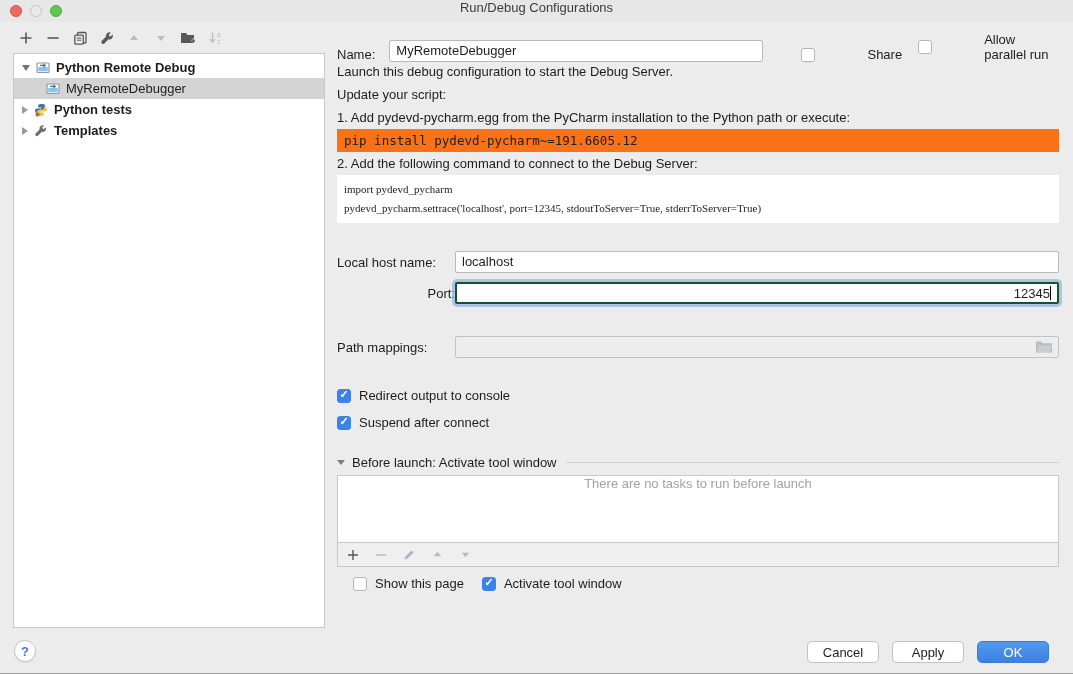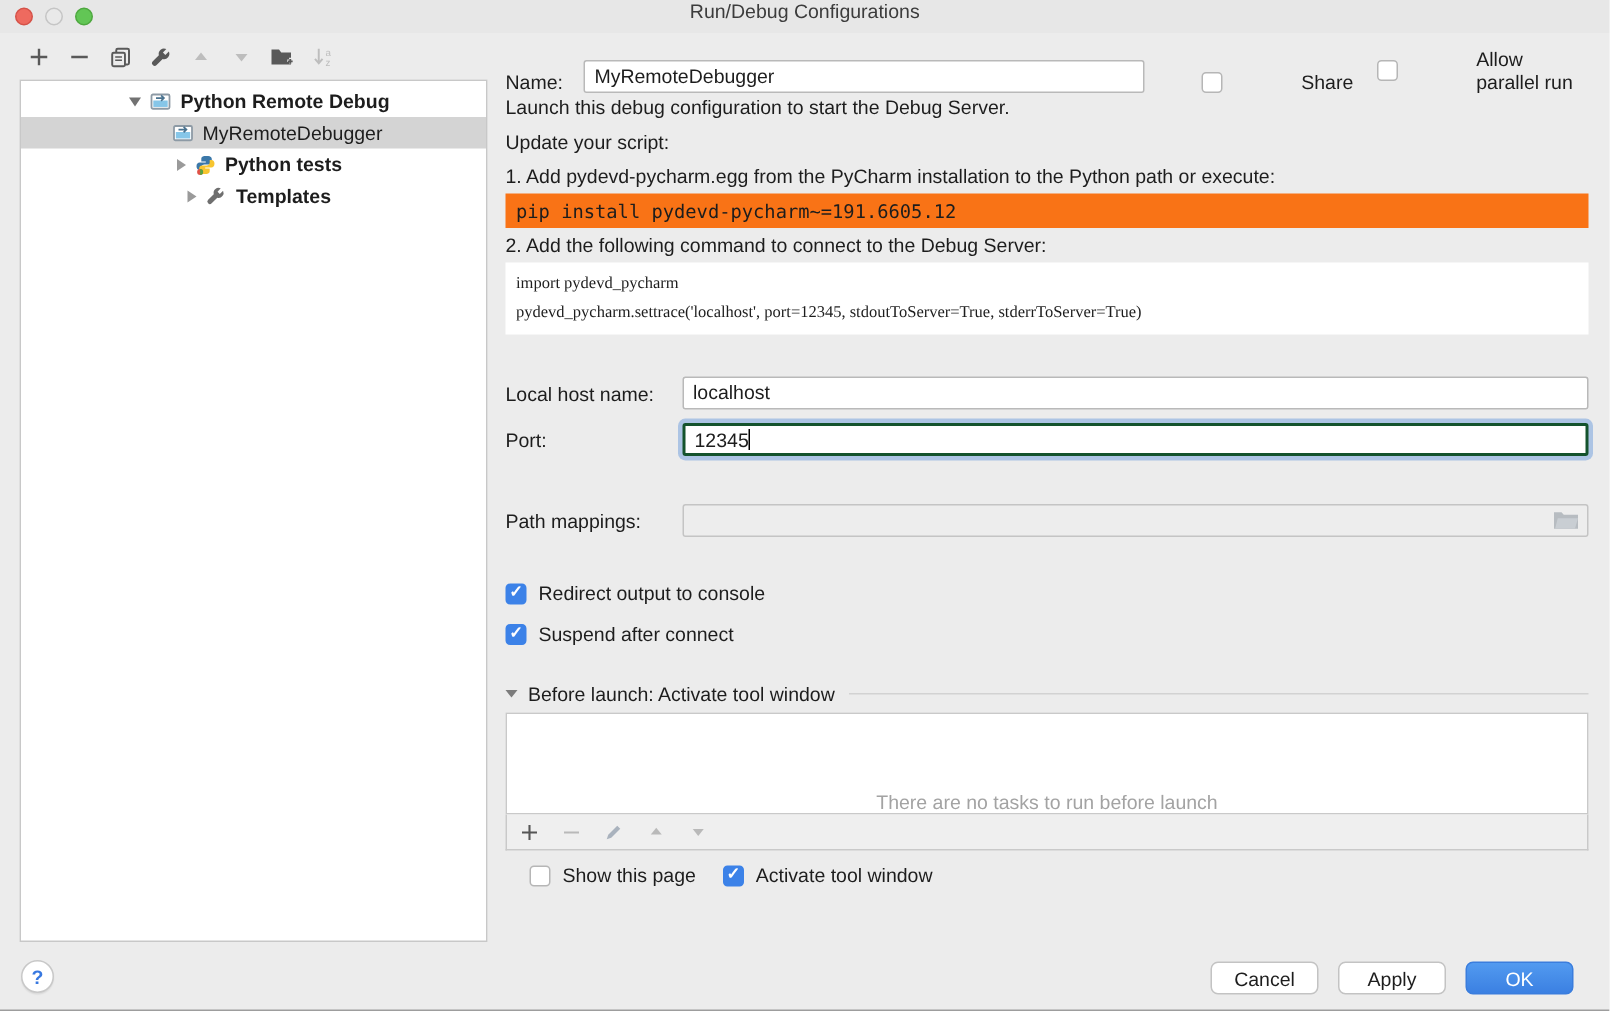--- a/index.html
+++ b/index.html
@@ -20,21 +20,21 @@
 
   
   .tree-toolbar { position:absolute; left:18px; top:30px; display:flex; align-items:center; gap:11px; }
   .tbtn { width:16px; height:16px; display:flex; align-items:center; justify-content:center; color:#595959; }
   .tbtn.disabled { color:#bdbdbd; }
   .tbtn svg { display:block; }
 
   
   .tree-panel { position:absolute; left:13px; top:53px; width:312px; height:575px;
                 background:#fff; border:1px solid #c8c8c8; overflow:hidden; }
-  .trow { height:21px; display:flex; align-items:center; white-space:nowrap;justify-content:center; }
+  .trow { height:21px; display:flex; align-items:center; white-space:nowrap; }
   .trow .lbl { font-weight:bold; margin-left:5px; }
   .trow.child .lbl { font-weight:normal; }
   .trow.selected { background:#d4d4d4; }
   .chev { width:9px; height:9px; display:inline-block; margin-left:8px; flex:none; }
   .chev.down { width:0; height:0; border-left:4.5px solid transparent; border-right:4.5px solid transparent; border-top:6px solid #727272; }
   .chev.right { width:0; height:0; border-top:4.5px solid transparent; border-bottom:4.5px solid transparent; border-left:6px solid #9a9a9a; }
   .ticon { width:15px; height:14px; margin-left:6px; flex:none; display:flex; align-items:center; }
   .indent { width:26px; flex:none; }
 
   
@@ -52,21 +52,21 @@
   .name-row .cbwrap { margin-left:38px;gap:44px; }
   .name-row .cbwrap + .cbwrap { margin-left:16px; }
 
   .desc { position:absolute; top:60px; left:0; right:0; line-height:23px; }
   .codeline { background:#f97316; font-family:"DejaVu Sans Mono", monospace; font-size:12.5px;
               line-height:19px; padding:2px 7px; margin:0; white-space:nowrap; overflow:hidden; }
   .codeblock { background:#fff; font-family:Liberation Serif, serif; font-size:11px;
                line-height:19px; padding:5px 7px; white-space:nowrap; overflow:hidden; }
 
   .host-row { top:251px; }
-  .port-row { top:282px; }
+  .port-row { top:282px;text-align:right; }
   .path-row { top:336px; }
   .host-row .flabel, .port-row .flabel, .path-row .flabel { width:118px; }
   .host-row .field, .port-row .field, .path-row .field { flex:1; }
 
   .folder-btn { position:absolute; right:5px; top:2px; width:18px; height:16px; }
 
   .cbwrap { display:flex; align-items:center; }
   .cb { width:14px; height:14px; border:1px solid #b6b6b6; border-radius:3px; background:#fff;
         flex:none; position:relative; }
   .cb.checked { background:#3c82e8; border-color:#3c82e8; }
@@ -75,21 +75,21 @@
 
   .cb-row1 { top:388px; }
   .cb-row2 { top:415px; }
 
   .bl-header { top:455px; display:flex; align-items:center; }
   .bl-tri { width:0; height:0; border-left:4px solid transparent; border-right:4px solid transparent;
             border-top:5px solid #7c7c7c; margin-right:7px; flex:none; }
   .bl-line { flex:1; border-top:1px solid #d2d2d2; margin-left:9px; }
 
   .tasks-box { position:absolute; top:475px; left:0; right:0; height:68px; background:#fff;
-               border:1px solid #c9c9c9; display:flex; align-items:flex-end; justify-content:center; }
+               border:1px solid #c9c9c9; display:flex; align-items:flex-start; justify-content:center; }
   .tasks-empty { color:#a3a3a3; }
   .tasks-strip { position:absolute; top:543px; left:0; right:0; height:24px; background:#efefef;
                  border:1px solid #c9c9c9; border-top:0; display:flex; align-items:center; gap:14px; padding-left:8px; }
   .sbtn { width:14px; height:14px; display:flex; align-items:center; justify-content:center; color:#555; }
   .sbtn.disabled { color:#b9b9b9; }
 
   .page-cbs { top:576px; }
   .page-cbs .cbwrap + .cbwrap { margin-left:18px; }
 
   

